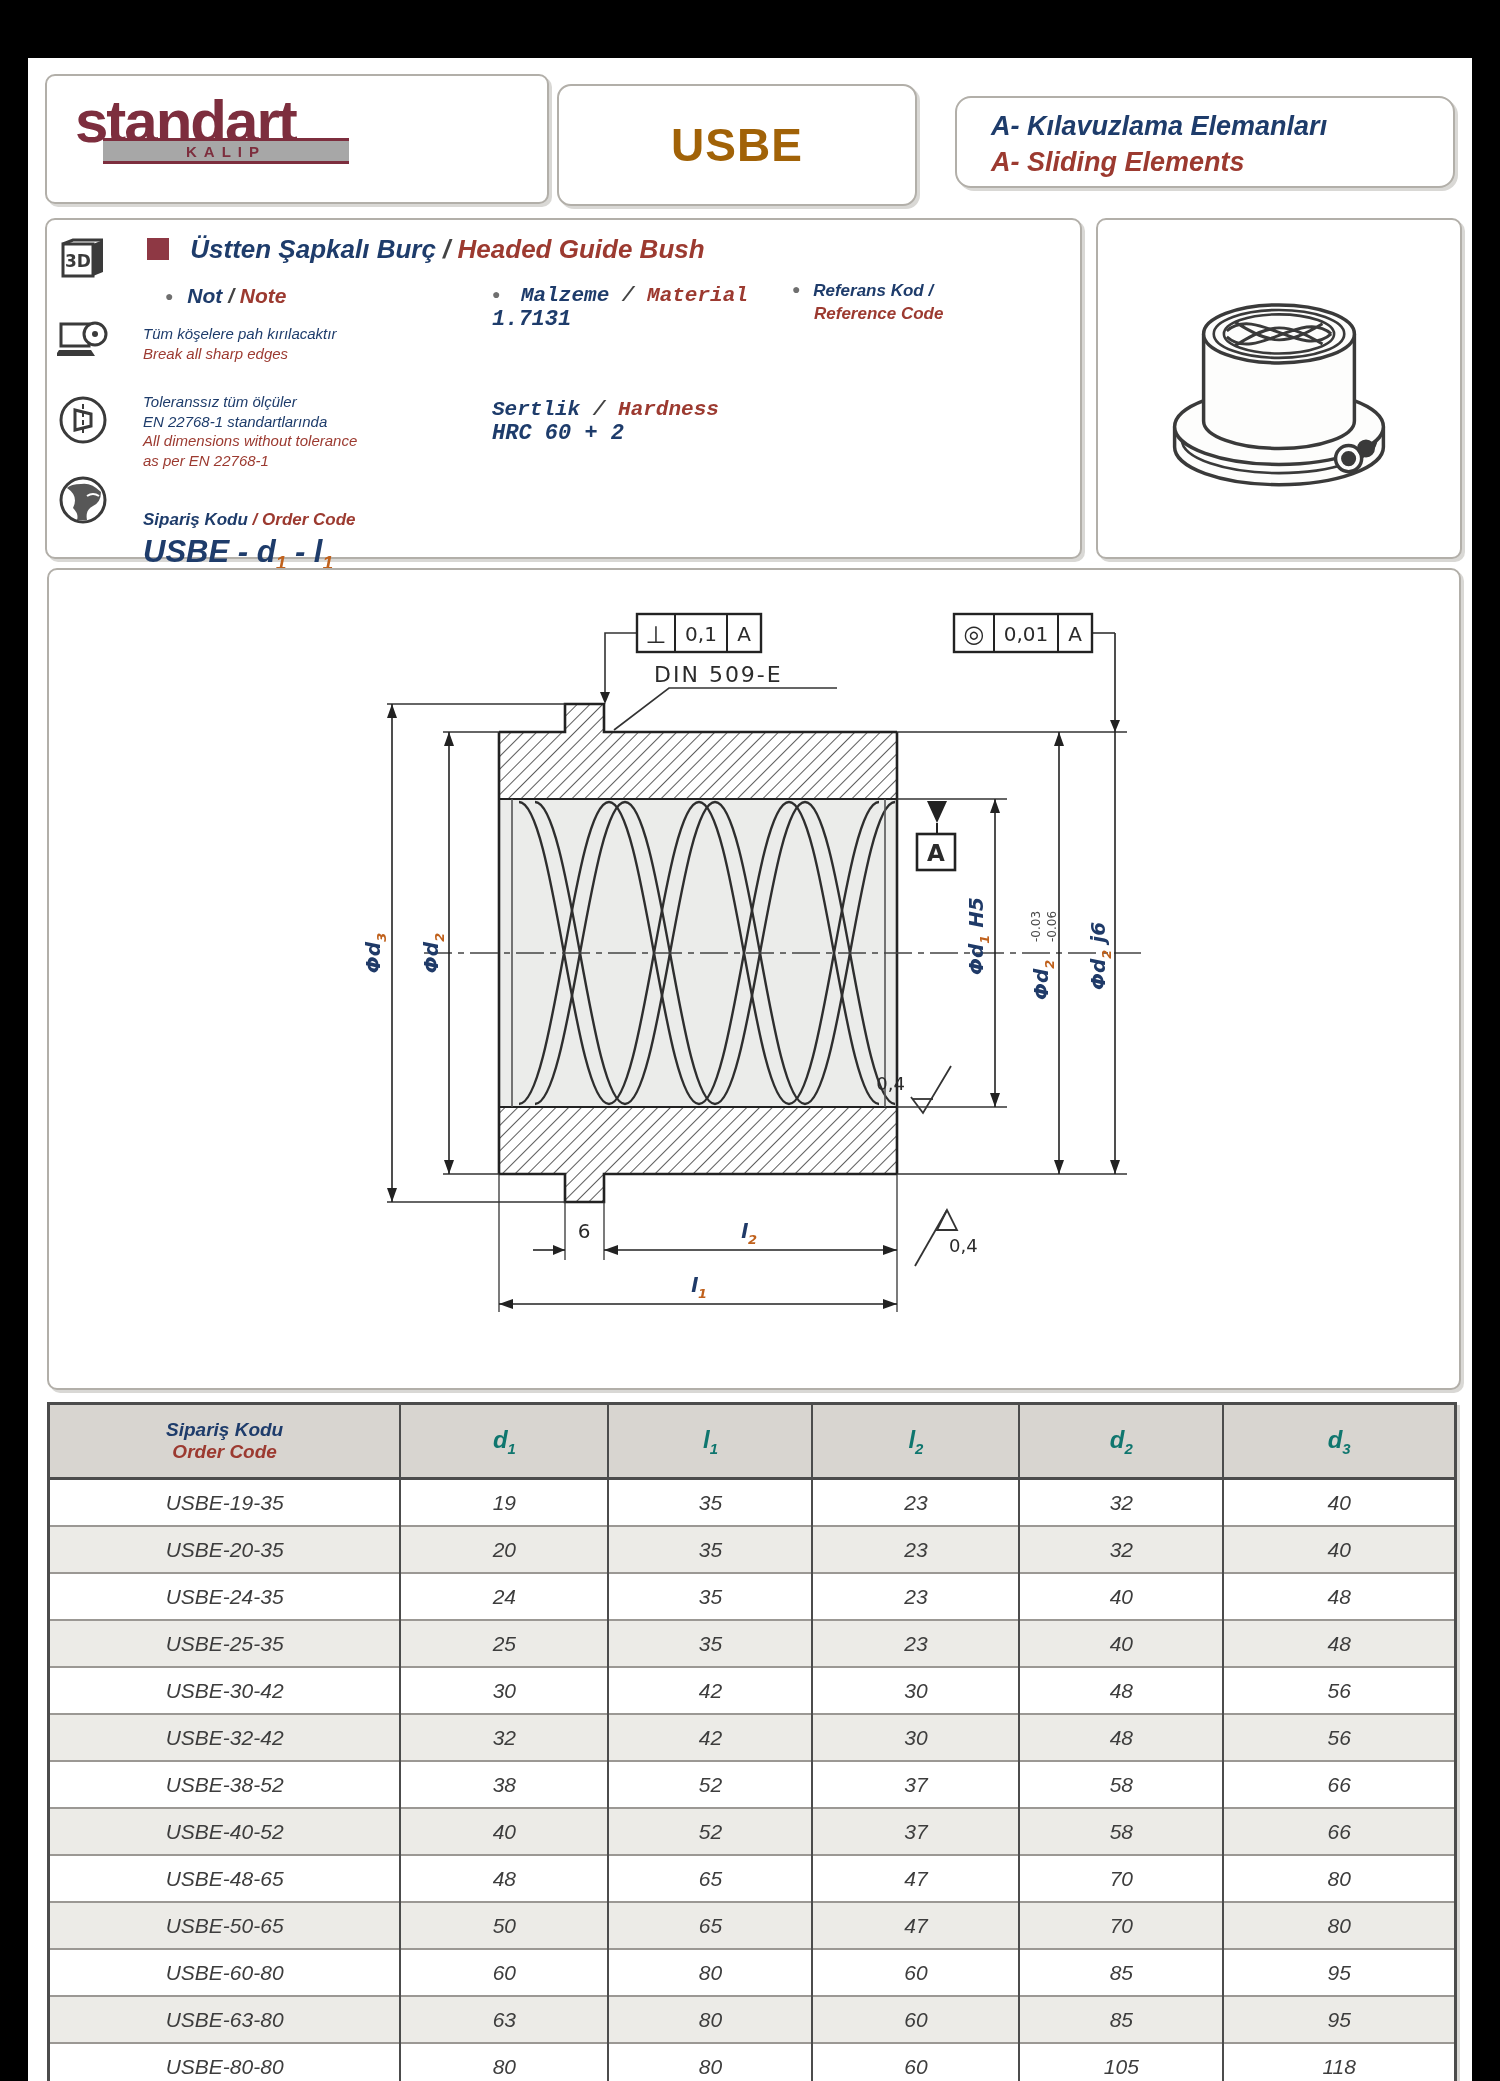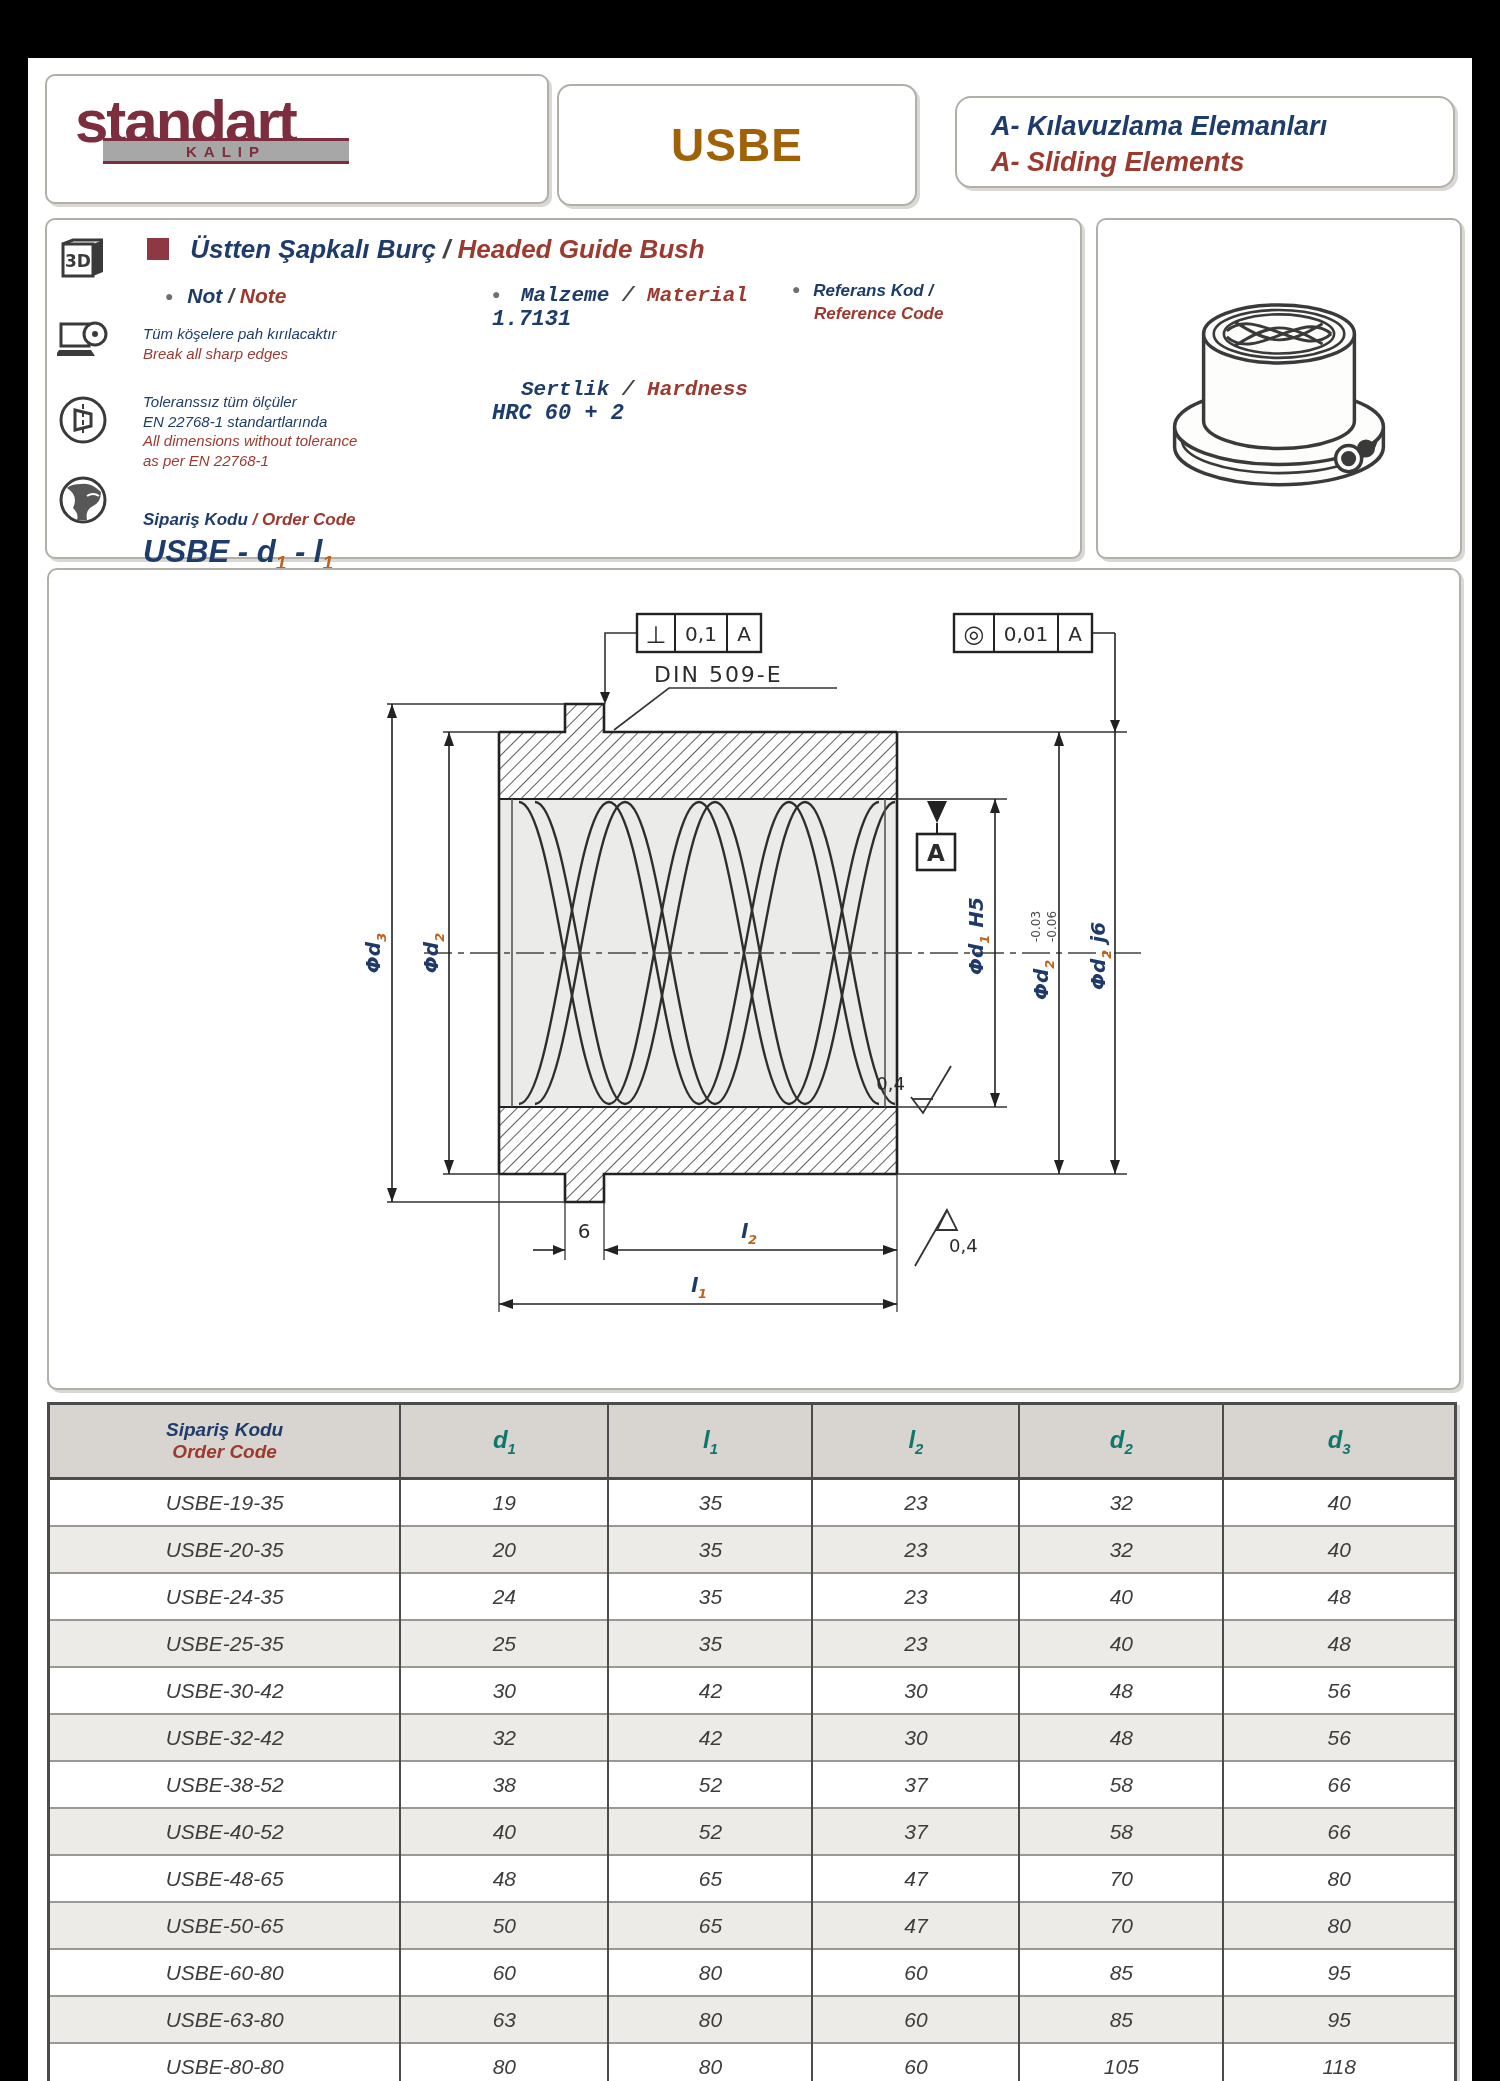--- a/index.html
+++ b/index.html
@@ -40,21 +40,21 @@
   .bullet{color:#6f6f6f;font-size:14px;margin-right:8px;vertical-align:2px;font-style:normal;}
   .lbl{font-size:21px;font-weight:bold;font-style:italic;}
   .note-head{position:absolute;left:118px;top:64px;}
   .note-block{position:absolute;font-size:15px;font-style:italic;line-height:1.3;}
   .nb1{left:96px;top:104px;} .nb2{left:96px;top:172px;}
   .order-label{position:absolute;left:96px;top:290px;font-size:17px;font-weight:bold;font-style:italic;}
   .order-value{position:absolute;left:96px;top:314px;font-size:31px;font-weight:bold;font-style:italic;color:#1e3c6b;}
   .order-value sub{font-size:62%;color:#c0611c;}
   .mat-col{position:absolute;left:445px;top:64px;font-family:Liberation Mono, monospace;}
   .mat-val{margin-top:0;font-size:22px;font-style:italic;font-weight:bold;color:#1e3c6b;}
-  .hard{margin-top:46px;text-align:right;}
+  .hard{margin-top:66px;}
   .ref-col{position:absolute;left:745px;top:60px;font-size:17px;font-weight:bold;font-style:italic;line-height:1.35;}
 
   
   .draw-panel{left:19px;top:510px;width:1410px;height:818px;}
   .draw-panel svg{display:block;}
 
   
   .dim-table{position:absolute;left:19px;top:1344px;width:1410px;border-collapse:collapse;table-layout:fixed;
     border:3px solid #4c4c4c;box-shadow:3px 3px 0 rgba(180,178,172,.5);}
   .dim-table th,.dim-table td{border-left:2px solid #4c4c4c;text-align:center;vertical-align:middle;}

